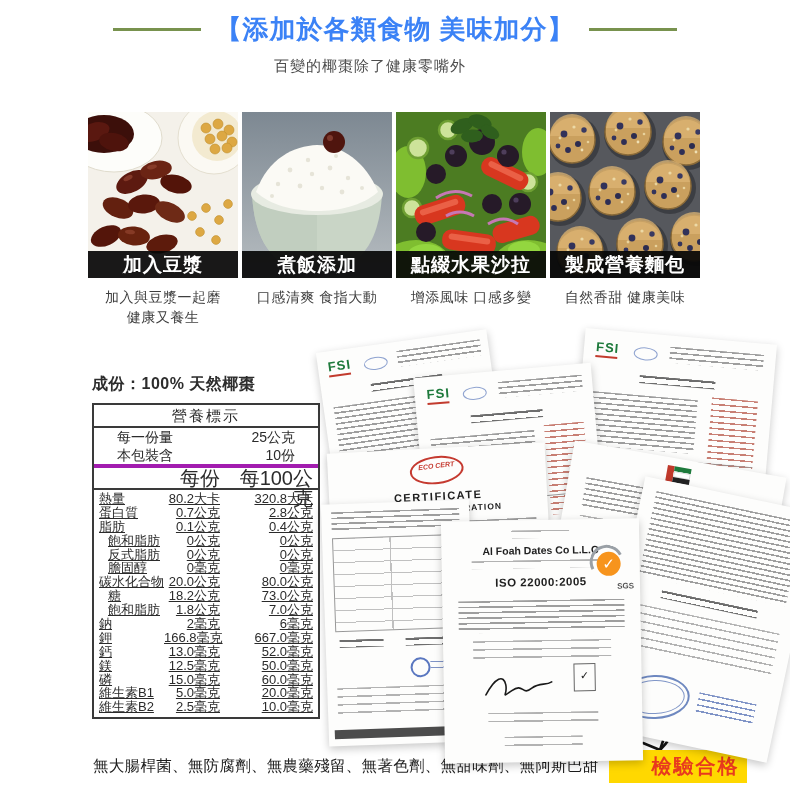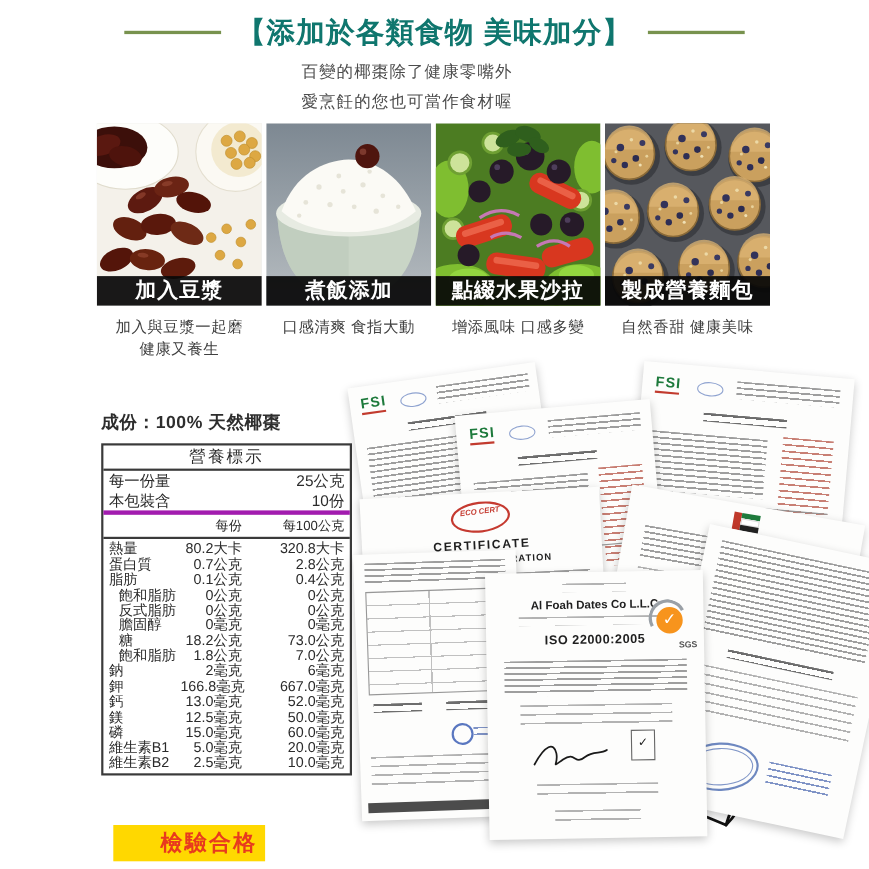--- a/index.html
+++ b/index.html
@@ -17,26 +17,26 @@
   .photo svg{display:block;}
   .band{position:absolute;left:0;bottom:0;width:100%;height:27px;background:rgba(8,8,8,.93);
         color:#fff;font-weight:bold;font-size:19px;letter-spacing:1px;text-align:center;line-height:27px;
         font-family:"Liberation Serif","DejaVu Serif",serif;}
   .caption{margin-top:9px;text-align:center;font-size:14px;color:#3f3f3f;line-height:1.45;white-space:pre-line;letter-spacing:0.5px;}
   
   .ingr{position:absolute;left:92px;top:374px;font-size:16px;font-weight:600;color:#2d2d2d;letter-spacing:0.5px;}
   .ntable{position:absolute;left:92px;top:403px;width:228px;border:2px solid #3a3a3a;background:#fff;
           font-size:13px;color:#2b2b2b;box-sizing:border-box;}
   .ntitle{height:21px;line-height:21px;text-align:center;font-size:15px;letter-spacing:2px;border-bottom:2px solid #3a3a3a;}
-  .srow{display:flex;justify-content:space-between;height:18px;line-height:18px;font-size:14px;padding:0 5px;}
+  .srow{display:flex;justify-content:space-between;height:18px;line-height:18px;font-size:14px;padding:0 23px;}
   .sdiv{border-bottom:4px solid #a21caf;}
-  .chead{display:grid;grid-template-columns:70px 56px 1fr;height:20px;line-height:20px;font-size:12px;border-bottom:2px solid #3a3a3a;}
+  .chead{display:grid;grid-template-columns:70px 56px 1fr;height:20px;line-height:20px;font-size:20px;border-bottom:2px solid #3a3a3a;}
   .chead .c2{text-align:right;}
   .chead .c3{text-align:right;padding-right:5px;}
-  .nrows{padding:2px 0 3px 0;}
+  .nrows{padding:2px 0 3px 0;text-decoration:underline;}
   .nrow{display:grid;grid-template-columns:70px 56px 1fr;height:13.9px;line-height:13.9px;font-size:13px;}
   .nl{padding-left:5px;white-space:nowrap;}
   .nl.indent{padding-left:14px;}
   .nv{text-align:right;white-space:nowrap;}
   .nv2{padding-right:5px;}
   
   .certs{position:absolute;left:325px;top:336px;width:465px;height:432px;}
   .paper{position:absolute;background:#fdfdfc;box-shadow:0 3px 9px rgba(0,0,0,.22);}
   .p-lines{position:absolute;background-image:repeating-linear-gradient(to bottom,#9e9e9e 0 1.6px,transparent 1.6px 5.4px);}
   .p-lines.sparse{background-image:repeating-linear-gradient(to bottom,#b2b2b2 0 1.5px,transparent 1.5px 8px);}
@@ -71,26 +71,25 @@
   .claims-row{position:absolute;left:93px;top:750px;display:flex;align-items:center;}
   .claims{font-size:15.5px;color:#1c1c1c;letter-spacing:0.3px;white-space:nowrap;}
   .badge{margin-left:10px;padding:3px 7px;font-size:20px;font-weight:bold;letter-spacing:2px;white-space:nowrap;}
   .arrow-svg{position:absolute;left:618px;top:688px;}
 </style>
 </head>
 <body>
 
 <div class="hdr">
   <span class="hline" style="background: rgb(120, 146, 78);"></span>
-  <span class="htitle" style="color: #0f766e; text-align: center;">【添加於各類食物 美味加分】</span>
+  <span class="htitle" style="color: #3b82f6; text-align: center;">【添加於各類食物 美味加分】</span>
   <span class="hline" style="background: rgb(120, 146, 78);"></span>
 </div>
 <div class="intro">
   <div>百變的椰棗除了健康零嘴外</div>
-  <div>愛烹飪的您也可當作食材喔</div>
 </div>
 
 <div class="cards">
 
   <div class="card">
     <div class="photo">
       <svg width="150" height="166" viewBox="0 0 150 166">
         <rect width="150" height="166" fill="#f4f1ea"></rect>
         <ellipse cx="26" cy="26" rx="48" ry="34" fill="#fdfdfa" stroke="#e0dccd"></ellipse>
         <ellipse cx="16" cy="22" rx="30" ry="19" fill="#3c0f0a"></ellipse>
@@ -324,20 +323,25 @@
         <span class="nl indent">反式脂肪</span>
         <span class="nv">0公克</span>
         <span class="nv nv2">0公克</span>
       </div>
     <div class="nrow">
         <span class="nl indent">膽固醇</span>
         <span class="nv">0毫克</span>
         <span class="nv nv2">0毫克</span>
       </div>
     <div class="nrow">
+        <span class="nl">碳水化合物</span>
+        <span class="nv">20.0公克</span>
+        <span class="nv nv2">80.0公克</span>
+      </div>
+    <div class="nrow">
         <span class="nl indent">糖</span>
         <span class="nv">18.2公克</span>
         <span class="nv nv2">73.0公克</span>
       </div>
     <div class="nrow">
         <span class="nl indent">飽和脂肪</span>
         <span class="nv">1.8公克</span>
         <span class="nv nv2">7.0公克</span>
       </div>
     <div class="nrow">
@@ -485,14 +489,15 @@
     <div class="p-lines sparse" style="left:60px;top:216px;width:78px;height:14px;"></div>
   </div>
 </div>
 
 <svg class="arrow-svg" width="84" height="78" viewBox="0 0 84 78">
   <path d="M14,14 C52,-2 76,28 42,62" stroke="#121212" stroke-width="2.6" fill="none" stroke-linecap="round"></path>
   <path d="M42,62 L48,44 M42,62 L25,55" stroke="#121212" stroke-width="2.6" fill="none" stroke-linecap="round"></path>
 </svg>
 
 <div class="claims-row">
+  <span class="claims">無大腸桿菌、無防腐劑、無農藥殘留、無著色劑、無甜味劑、無阿斯巴甜</span>
   <span class="badge" style="background: rgb(255, 216, 0); color: rgb(232, 58, 30); padding-left: 43px;">檢驗合格</span>
 </div>
 
 </body></html>

